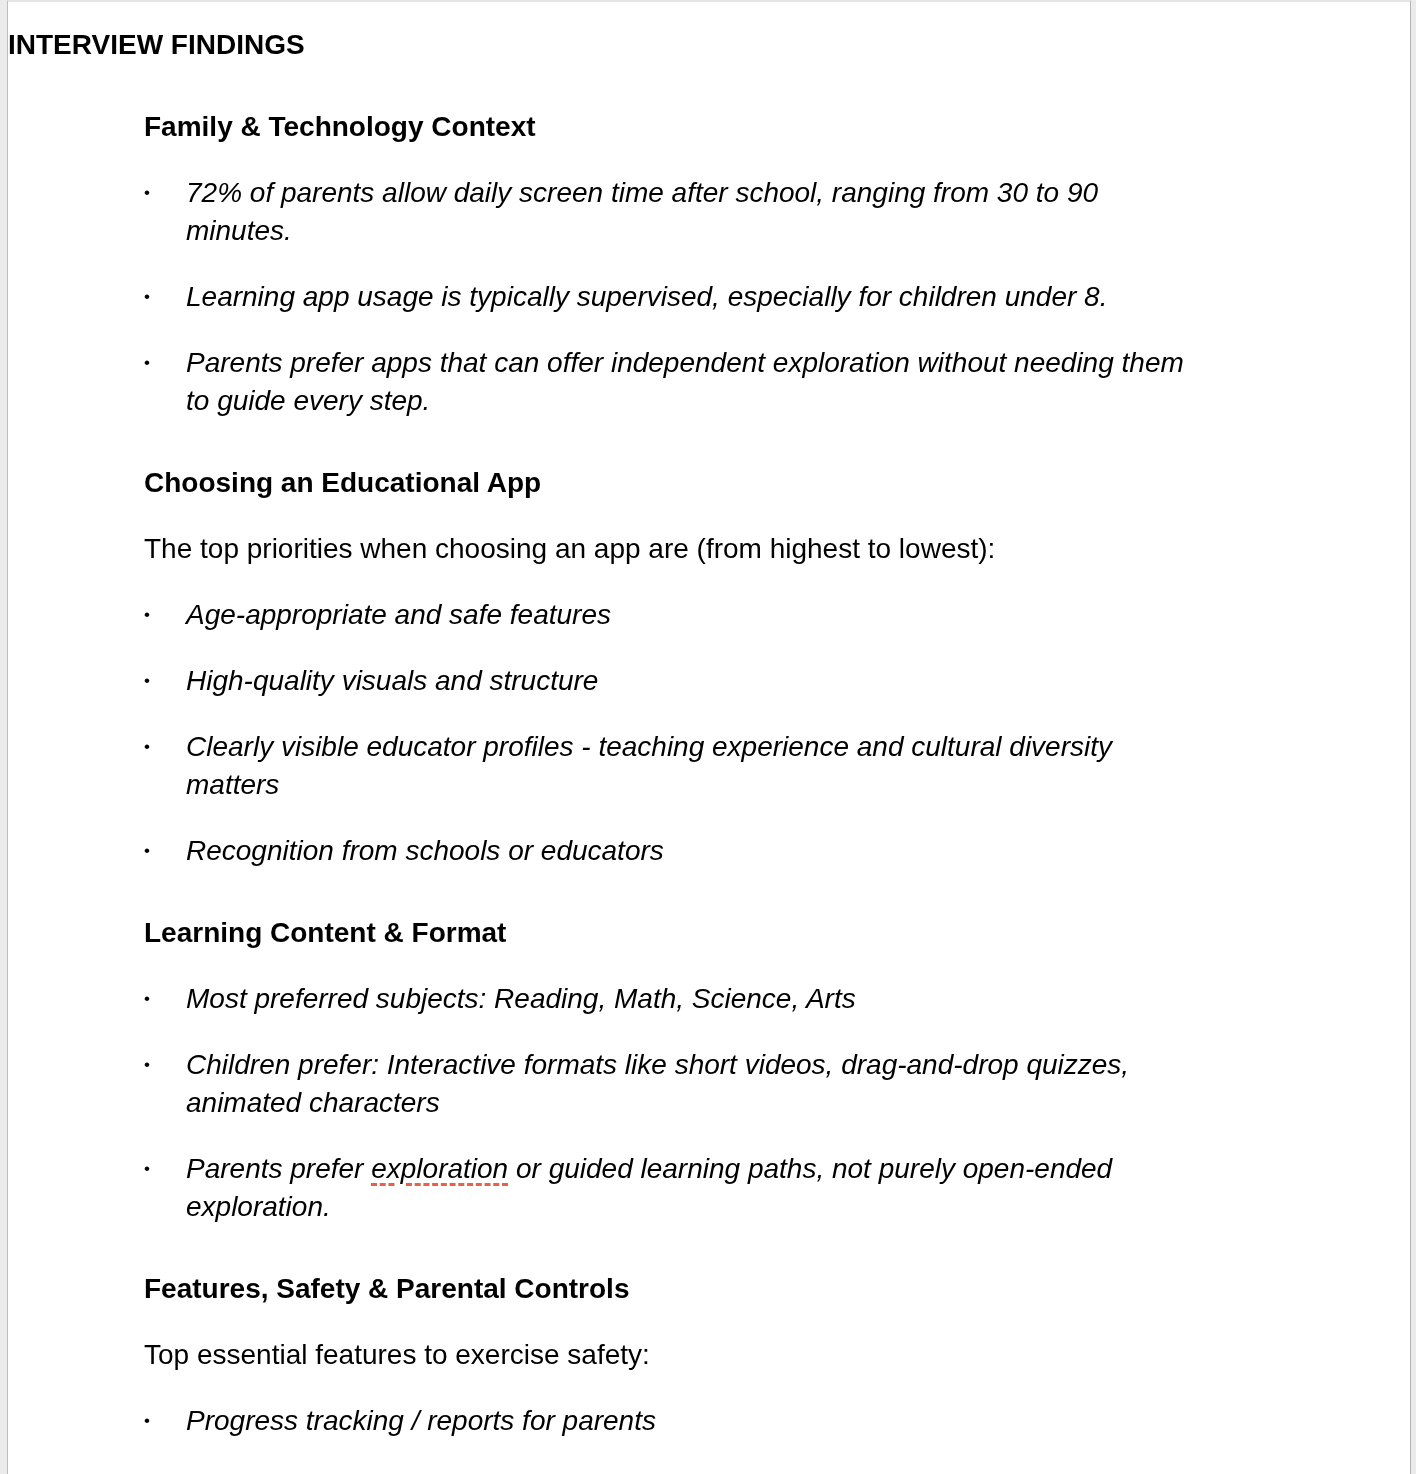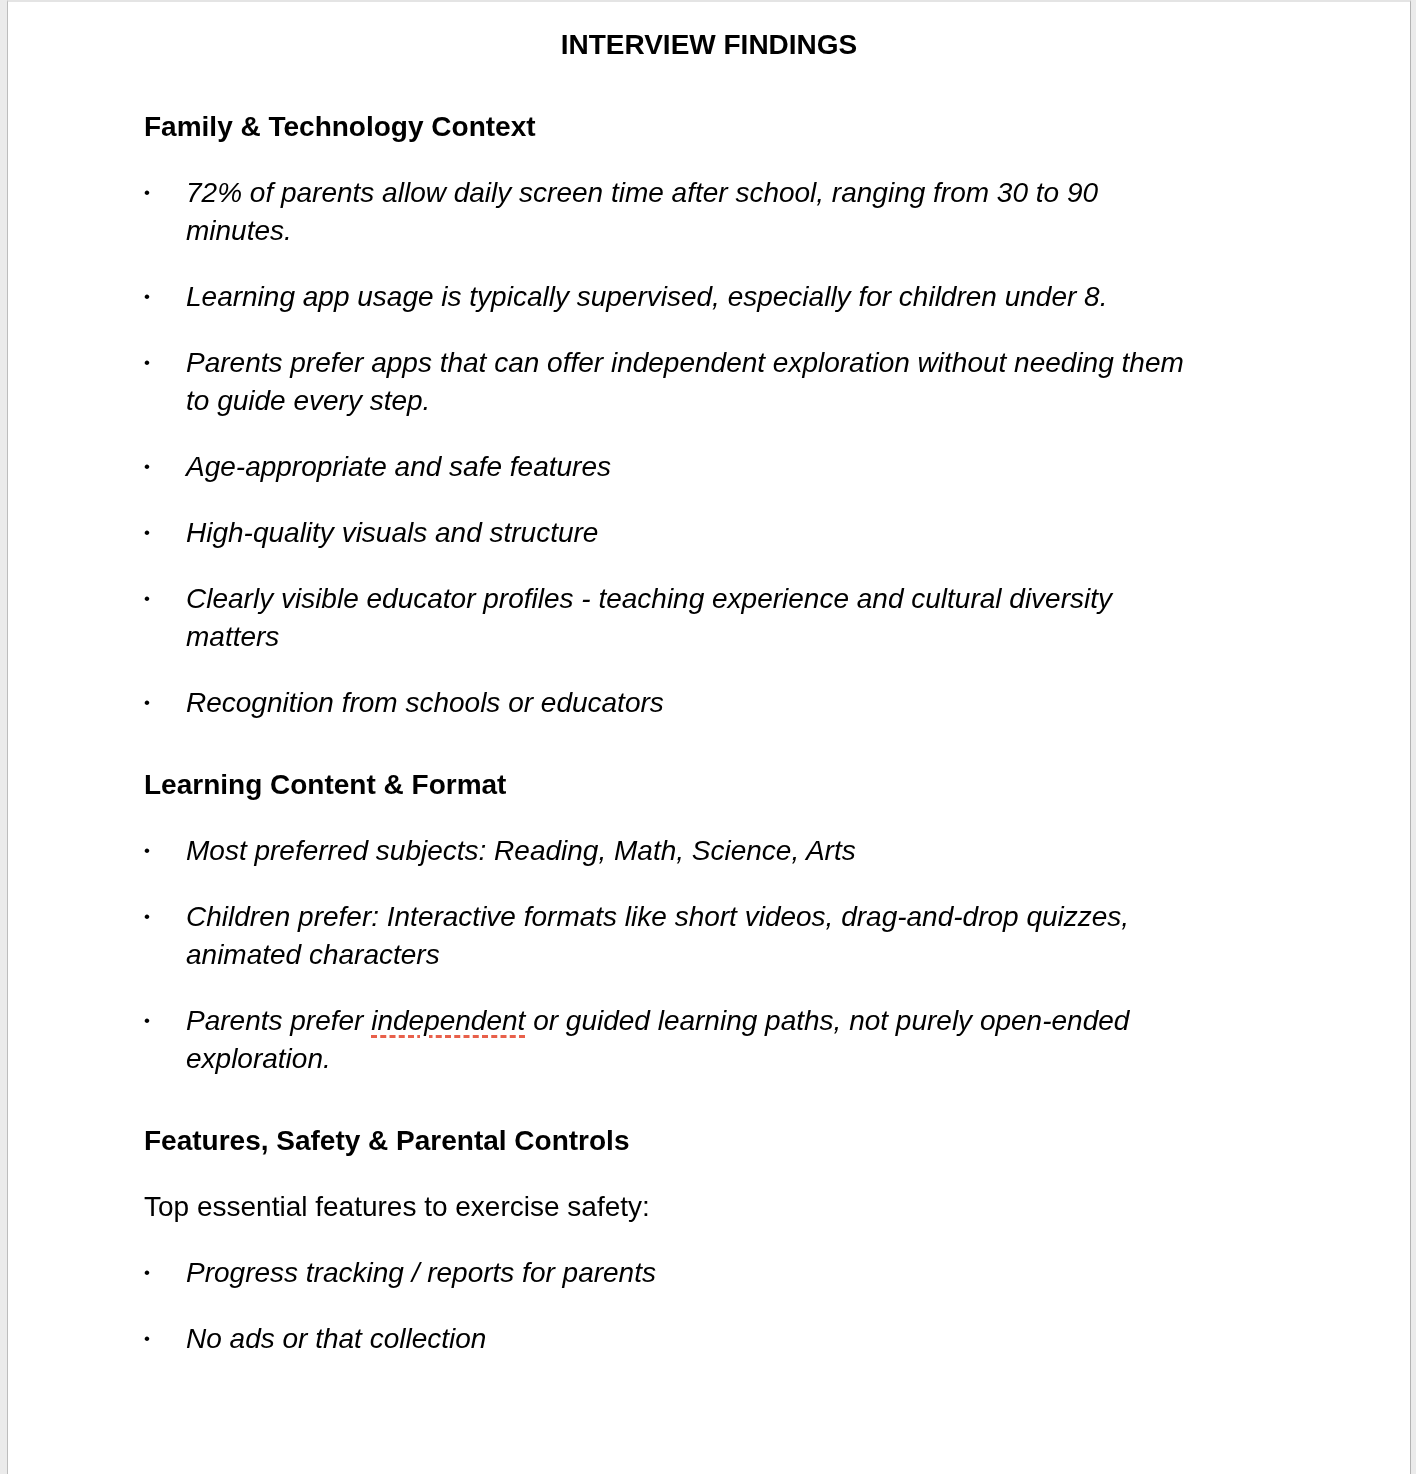--- a/index.html
+++ b/index.html
@@ -32,21 +32,20 @@
     color: #000000;
     font-size: 28px;
     line-height: 38px;
   }
   .para {
     margin: 0 88px 28px 136px;
     white-space: pre-line;
   }
   .title-para {
     margin: 0 0 28px 0;
-    text-align: center;
     font-weight: bold;
   }
   .heading-para {
     font-weight: bold;
     margin-top: 44px;
   }
   .bullet {
     display: flex;
     align-items: flex-start;
   }
@@ -89,21 +88,23 @@
       <div class="para bullet">
         <span class="marker">•</span>
         <div class="btext">Learning app usage is typically supervised, especially for children under 8.</div>
       </div>
       <div class="para bullet">
         <span class="marker">•</span>
         <div class="btext">Parents prefer apps that can offer independent exploration without needing them
 to guide every step.</div>
       </div>
 
+      <div class="para heading-para">Choosing an Educational App</div>
 
+      <div class="para">The top priorities when choosing an app are (from highest to lowest):</div>
 
       <div class="para bullet">
         <span class="marker">•</span>
         <div class="btext">Age-appropriate and safe features</div>
       </div>
       <div class="para bullet">
         <span class="marker">•</span>
         <div class="btext">High-quality visuals and structure</div>
       </div>
       <div class="para bullet">
@@ -122,21 +123,21 @@
         <span class="marker">•</span>
         <div class="btext">Most preferred subjects: Reading, Math, Science, Arts</div>
       </div>
       <div class="para bullet">
         <span class="marker">•</span>
         <div class="btext">Children prefer: Interactive formats like short videos, drag-and-drop quizzes,
 animated characters</div>
       </div>
       <div class="para bullet">
         <span class="marker">•</span>
-        <div class="btext"><span>Parents prefer </span><span class="misspelled">independent</span><span> or guided learning paths, not purely open-ended
+        <div class="btext"><span>Parents prefer </span><span class="misspelled">exploration</span><span> or guided learning paths, not purely open-ended
 exploration.</span></div>
       </div>
 
       <div class="para heading-para">Features, Safety &amp; Parental Controls</div>
 
       <div class="para">Top essential features to exercise safety:</div>
 
       <div class="para bullet">
         <span class="marker">•</span>
         <div class="btext">Progress tracking / reports for parents</div>

